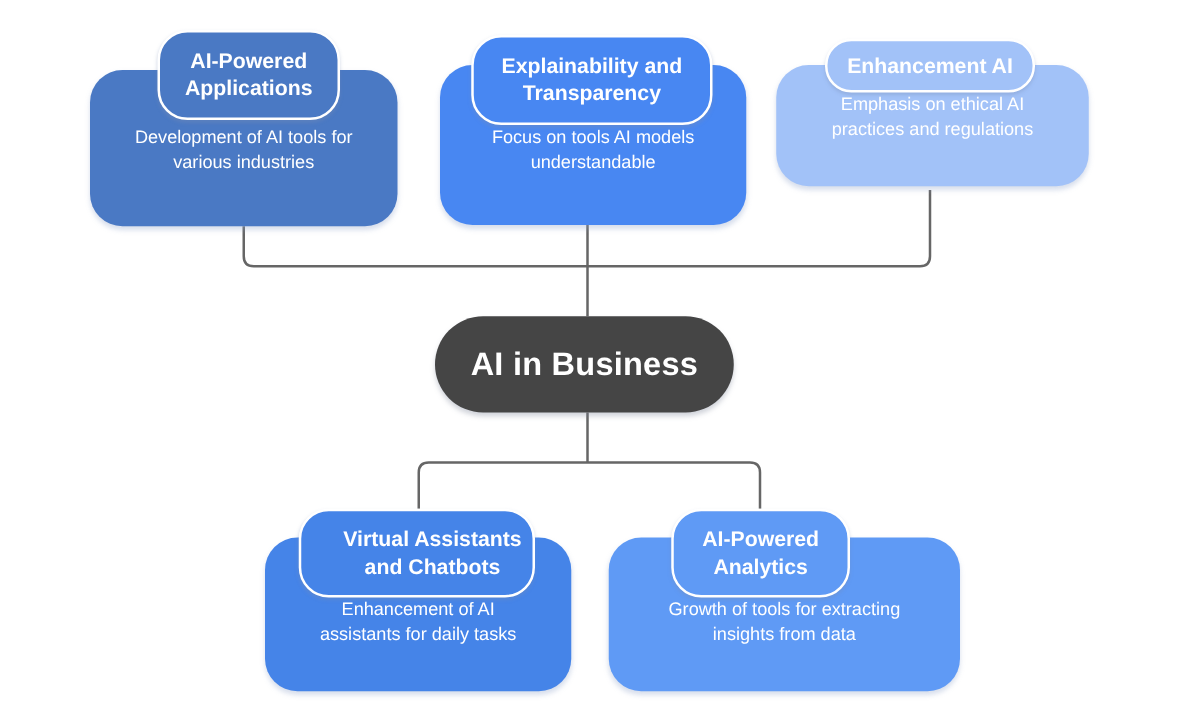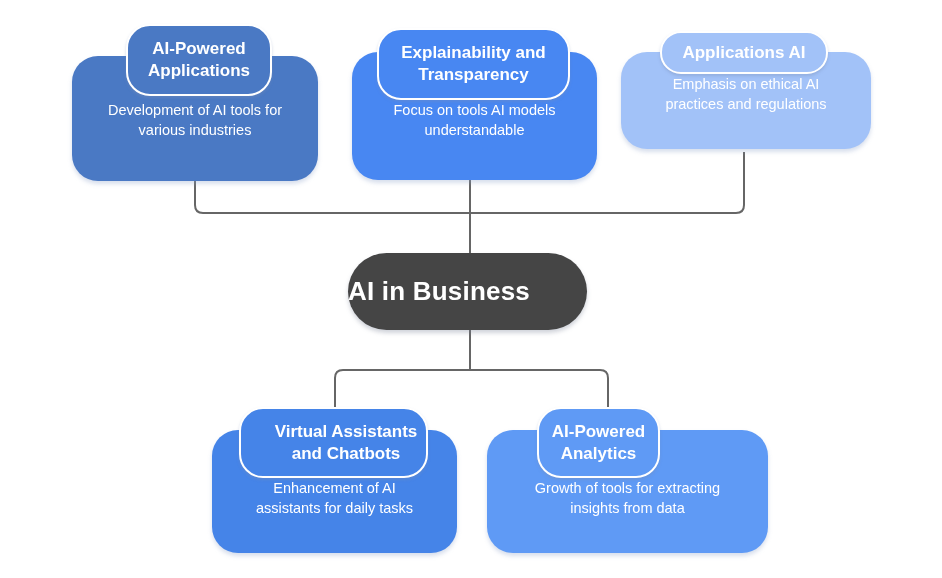--- a/index.html
+++ b/index.html
@@ -57,37 +57,37 @@
   .body-c{left:621px;top:52px;width:250px;height:97px;padding-top:22px;box-sizing:border-box;}
   .pill-c{left:660px;top:31px;width:168px;height:43px;border-radius:21px;}
   .desc-c{max-width:185px;}
 
   
   .center-node{
     position:absolute;
     left:348px;top:253px;width:239px;height:77px;
     border-radius:38.5px;
     color:#fff;
-    display:flex;align-items:center;justify-content:flex-start;
+    display:flex;align-items:center;justify-content:center;
     box-shadow:0 3px 4px rgba(120,130,150,0.35);
   }
   .center-label{
     margin:0;
     font-size:26px;
     font-weight:700;
     letter-spacing:0.2px;
   }
 
   
   .body-d{left:212px;top:430px;width:245px;height:123px;padding-top:48px;box-sizing:border-box;}
   .pill-d{left:239px;top:407px;width:189px;height:71px;padding-left:25px;}
   .desc-d{max-width:185px;}
 
   .body-e{left:487px;top:430px;width:281px;height:123px;padding-top:48px;box-sizing:border-box;}
-  .pill-e{left:537px;top:407px;width:123px;height:71px;}
+  .pill-e{left:537px;top:407px;width:143px;height:71px;}
   .desc-e{max-width:215px;}
 </style>
 </head>
 <body>
 
 <div class="canvas" style="background-color: rgb(255, 255, 255);">
 
   <svg class="connectors" viewBox="0 0 942 578" aria-hidden="true">
     <path d="M195 181 V205 Q195 213 203 213 H736 Q744 213 744 205 V152" style="stroke: rgb(102, 102, 102);"></path>
     <path d="M470 180 V253" style="stroke: rgb(102, 102, 102);"></path>
@@ -111,21 +111,21 @@
     <div class="card-pill pill-b" style="background-color: rgb(72, 135, 242);">
       <h3 class="card-title">Explainability and Transparency</h3>
     </div>
   </section>
 
   <section>
     <div class="card-body body-c" style="background-color: rgb(162, 194, 248);">
       <p class="card-desc desc-c">Emphasis on ethical AI practices and regulations</p>
     </div>
     <div class="card-pill pill-c" style="background-color: rgb(162, 194, 248);">
-      <h3 class="card-title">Applications AI</h3>
+      <h3 class="card-title">Enhancement AI</h3>
     </div>
   </section>
 
   <div class="center-node" style="background-color: rgb(69, 69, 69);">
     <h2 class="center-label">AI in Business</h2>
   </div>
 
   <section>
     <div class="card-body body-d" style="background-color: rgb(69, 132, 232);">
       <p class="card-desc desc-d">Enhancement of AI assistants for daily tasks</p>

